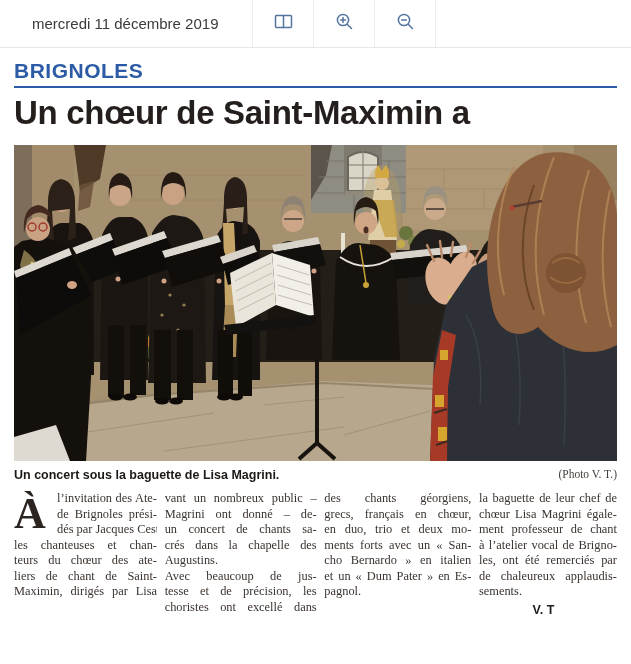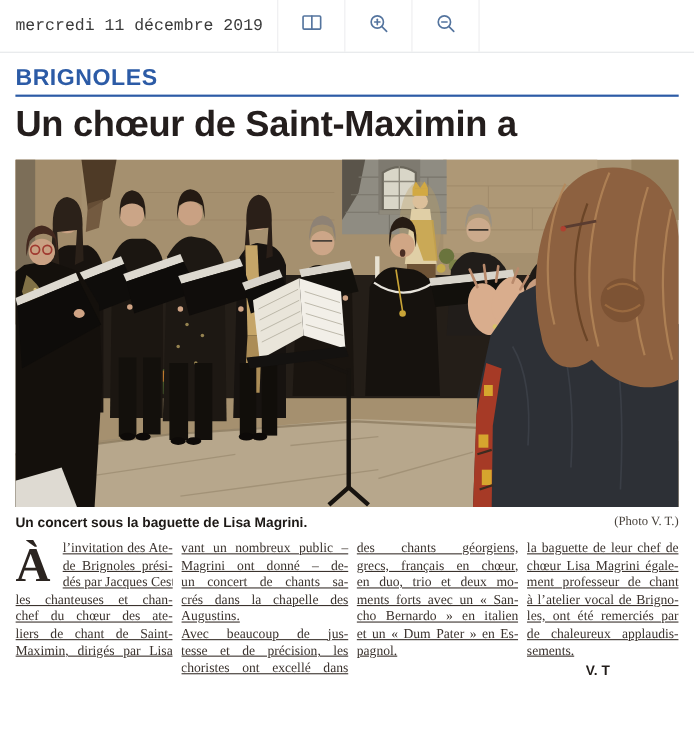--- a/index.html
+++ b/index.html
@@ -1,38 +1,38 @@
 <!DOCTYPE html>
 <html><head>
 <meta charset="utf-8">
 <style>
   html,body{margin:0;padding:0;background:#fff;}
   body{width:631px;height:664px;overflow:hidden;font-family:"Liberation Sans",sans-serif;position:relative;}
   
   .topbar{height:47px;border-bottom:1px solid #e4e6e9;display:flex;align-items:stretch;background:#fff;}
-  .topbar .date{width:252px;display:flex;align-items:center;padding-left:14px;box-sizing:border-box;
-    font-size:15px;color:#3a3a3a;font-family:Liberation Mono, monospace;}
+  .topbar .date{width:252px;display:flex;align-items:center;padding-left:32px;box-sizing:border-box;
+    font-size:15px;color:#3a3a3a;}
   .icon-cell{width:60px;display:flex;align-items:center;justify-content:center;border-left:1px solid #ededef;cursor:pointer;}
   .icon-cell:last-of-type{border-right:1px solid #ededef;}
   .icon-cell svg{stroke:#54749e;fill:none;stroke-width:1.5;stroke-linecap:round;}
   
   .section-title{margin:11px 14px 0 14px;font-size:21px;font-weight:bold;letter-spacing:.5px;color:#2c5ba6;}
   .rule{margin:3px 14px 0 14px;height:0;border-bottom:2px solid #2c5ba6;}
   .headline{margin:6px 14px 0 14px;font-size:33px;line-height:38px;font-weight:bold;color:#241e1d;letter-spacing:-.3px;}
   
   .photo-wrap{margin:13px 14px 0 14px;width:603px;height:316px;}
   .photo-wrap svg{display:block;}
   .caption-row{margin:7px 14px 0 14px;display:flex;justify-content:space-between;align-items:flex-start;}
   .caption{font-size:12.5px;font-weight:bold;color:#1d1916;}
   .credit{font-size:11.5px;color:#46403a;font-family:"Liberation Serif",serif;}
   
   .body-cols{margin:9px 14px 0 14px;display:flex;justify-content:space-between;width:603px;}
   .col{font-family:"Liberation Serif",serif;font-size:12.4px;line-height:15.5px;color:#3b332e;overflow:hidden;}
   .c1{width:143px;}.c2{width:152px;}.c3{width:147px;}.c4{width:138px;}
-  .ln{text-align:justify;text-align-last:justify;white-space:nowrap;text-decoration:underline;}
+  .ln{text-align:justify;text-align-last:justify;white-space:nowrap;}
   .ln.end{text-align-last:left;}
   .dropcap{float:left;width:36px;height:44px;margin:1px 7px 0 0;font-family:"Liberation Serif",serif;
     font-weight:bold;font-size:44px;line-height:44px;color:#2b2420;}
   .sig{margin-top:3px;padding-right:9px;text-align:center;font-size:12.5px;font-weight:bold;color:#211c19;
     font-family:"Liberation Sans",sans-serif;}
 </style>
 </head>
 <body>
 
 <div class="topbar">
@@ -324,21 +324,21 @@
   <span class="credit">(Photo V. T.)</span>
 </div>
 
 <div class="body-cols">
   <div class="col c1">
     <span class="dropcap">À</span>
     <div class="ln">l’invitation des Ate-</div>
     <div class="ln">de Brignoles prési-</div>
     <div class="ln">dés par Jacques Cestor,</div>
     <div class="ln">les chanteuses et chan-</div>
-    <div class="ln">chef du chœur des ate-</div>
+    <div class="ln">teurs du chœur des ate-</div>
     <div class="ln">liers de chant de Saint-</div>
     <div class="ln">Maximin, dirigés par Lisa</div>
   </div>
   <div class="col c2">
     <div class="ln">vant un nombreux public –</div>
     <div class="ln">Magrini ont donné – de-</div>
     <div class="ln">un concert de chants sa-</div>
     <div class="ln">crés dans la chapelle des</div>
     <div class="ln end">Augustins.</div>
     <div class="ln">Avec beaucoup de jus-</div>

